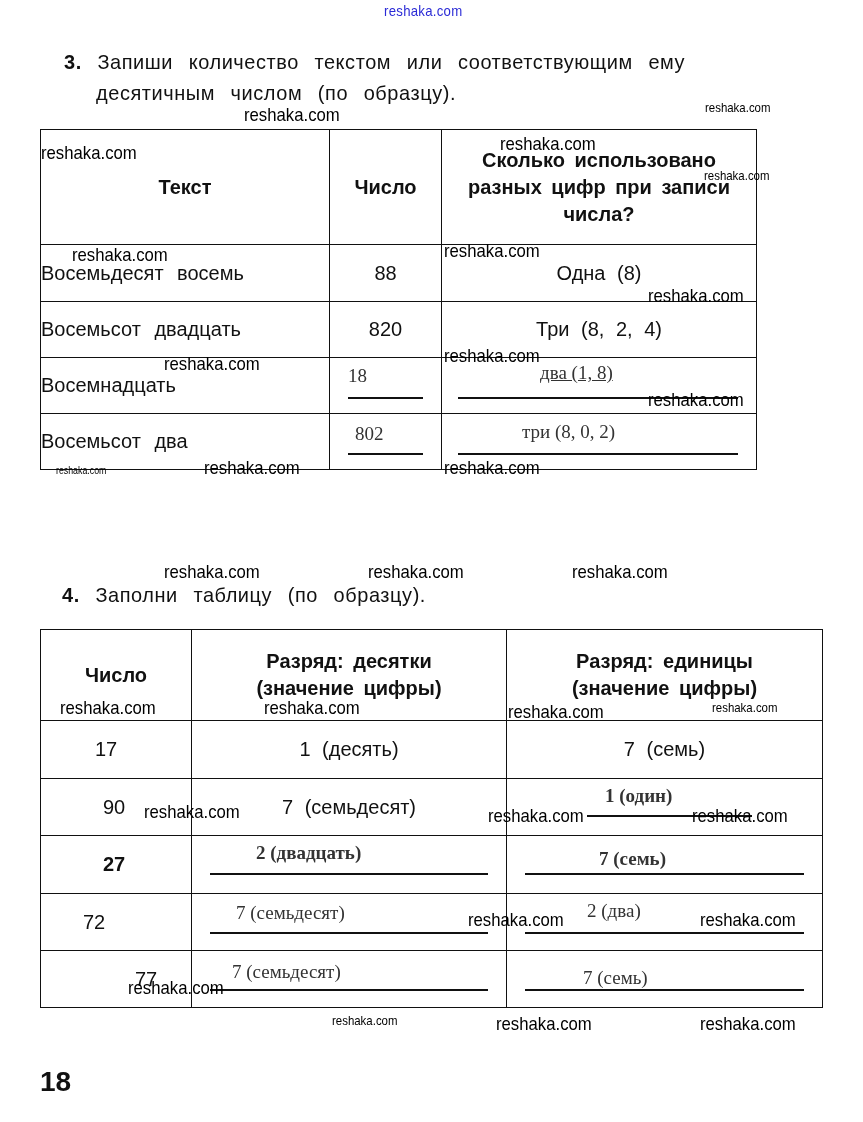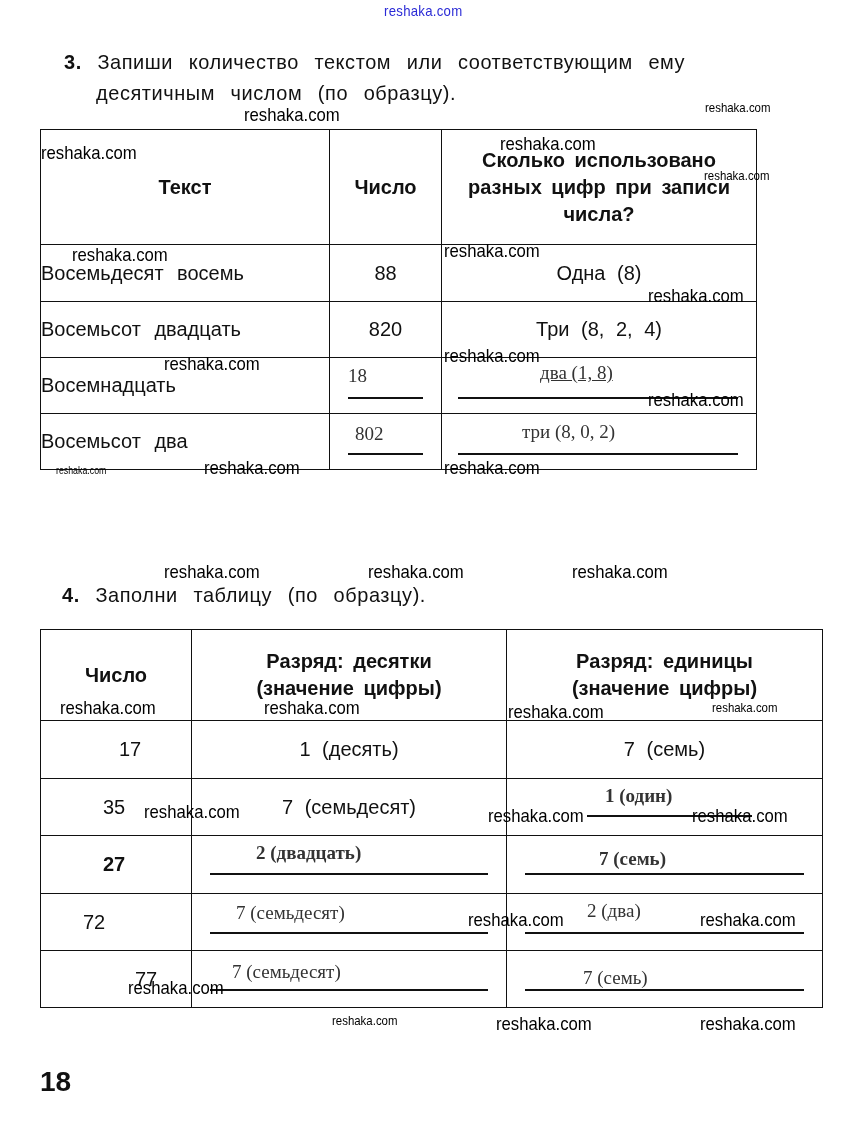--- a/index.html
+++ b/index.html
@@ -84,26 +84,26 @@
     <td class="hdr" style="width:314px;">
       <div>Разряд: десятки</div>
       <div>(значение цифры)</div>
     </td>
     <td class="hdr">
       <div>Разряд: единицы</div>
       <div>(значение цифры)</div>
     </td>
   </tr>
   <tr style="height:58px;">
-    <td class="center" style="text-align:left;padding-left:78px;margin-top:32px;">17</td>
+    <td class="center" style="text-align:left;padding-left:54px;margin-top:32px;">17</td>
     <td class="center" style="word-spacing:6px;">1 (десять)</td>
     <td class="center" style="word-spacing:6px;">7 (семь)</td>
   </tr>
   <tr style="height:57px;">
-    <td style="padding-left:62px;">35</td>
+    <td style="padding-left:62px;">90</td>
     <td class="center" style="word-spacing:6px;">7 (семьдесят)</td>
     <td>
       <span class="hand" style="left:98px;top:6px;font-weight:bold;">1 (один)</span>
       <div class="line" style="left:80px;right:70px;top:36px;"></div>
     </td>
   </tr>
   <tr style="height:58px;font-weight:bold;">
     <td style="padding-left:62px;">27</td>
     <td>
       <span class="hand" style="left:64px;top:6px;">2 (двадцать)</span>

